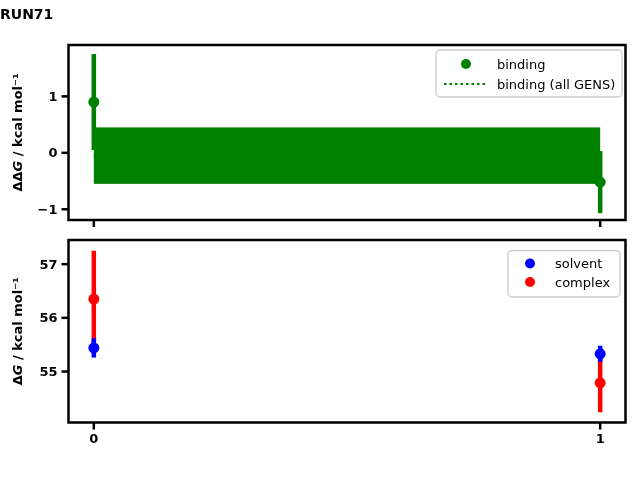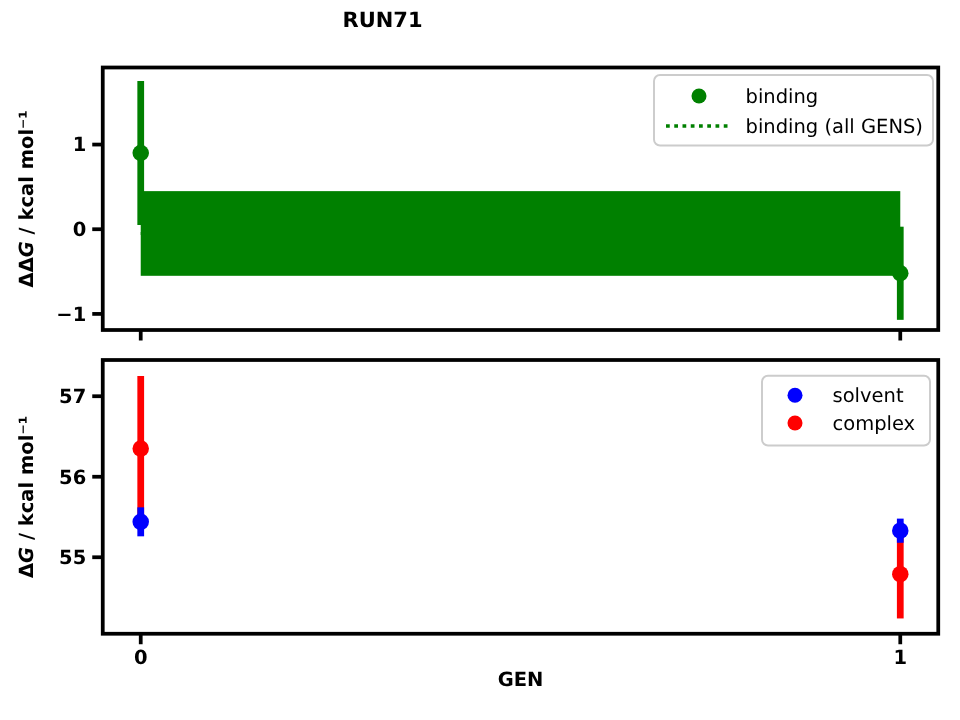--- a/index.html
+++ b/index.html
@@ -2,21 +2,21 @@
 <html><head>
 <meta charset="utf-8">
 <style>
   html,body{margin:0;padding:0;background:#fff;}
   #figure{
     position:relative;width:640px;height:480px;background:#fff;
     font-family:"DejaVu Sans","Liberation Sans",sans-serif;overflow:hidden;
   }
   #plot-svg{position:absolute;left:0;top:0;}
   .suptitle{
-    position:absolute;left:0;top:6px;width:510px;text-align:center;
+    position:absolute;left:0;top:6px;width:510px;text-align:left;
     font-size:14px;font-weight:bold;color:#000;
   }
   .xlabel{
     position:absolute;left:68px;top:446px;width:558px;text-align:center;
     font-size:13px;font-weight:bold;color:#000;
   }
 </style>
 </head>
 <body>
 
@@ -63,14 +63,13 @@
       <line x1="68.5" y1="264.15441176470597" x2="61.5" y2="264.15441176470597" stroke="#000000" stroke-width="2.5"></line>
       <text x="57.5" y="264.15441176470597" fill="#000000" font-size="13" font-family="&quot;DejaVu Sans&quot;,&quot;Liberation Sans&quot;,sans-serif" text-anchor="end" dy="0.35em" font-weight="bold">57</text>
       <text x="22" y="331.25" fill="#000000" font-size="13" font-family="&quot;DejaVu Sans&quot;,&quot;Liberation Sans&quot;,sans-serif" text-anchor="middle" font-weight="bold" transform="rotate(-90 22 331.25)"><tspan>Δ</tspan><tspan font-style="italic">G</tspan><tspan> / kcal mol⁻¹</tspan></text>
       <rect x="508" y="250.5" width="112" height="46.5" rx="4" fill="#ffffff" fill-opacity="0.9" stroke="#cccccc" stroke-width="1.3"></rect>
       <circle cx="530" cy="263.5" r="5" fill="#0000ff"></circle>
       <text x="555" y="263.5" fill="#000000" font-size="13" font-family="&quot;DejaVu Sans&quot;,&quot;Liberation Sans&quot;,sans-serif" dy="0.35em">solvent</text>
       <circle cx="530" cy="282" r="5" fill="#ff0000"></circle>
       <text x="555" y="282" fill="#000000" font-size="13" font-family="&quot;DejaVu Sans&quot;,&quot;Liberation Sans&quot;,sans-serif" dy="0.35em">complex</text>
     </svg>
   <div class="suptitle">RUN71</div>
-  <div class="xlabel">GEN</div>
 </div>
 
 </body></html>

